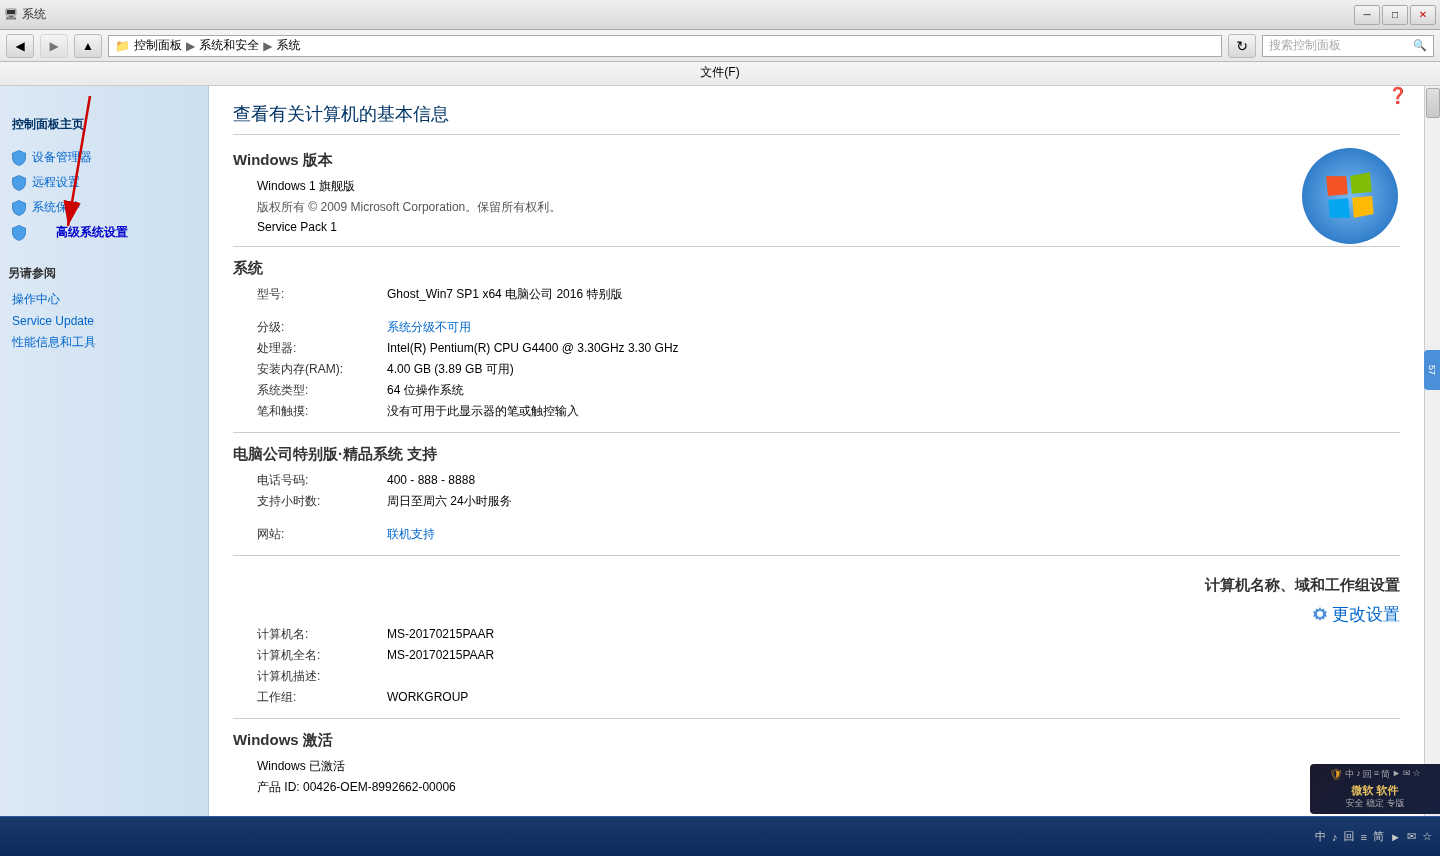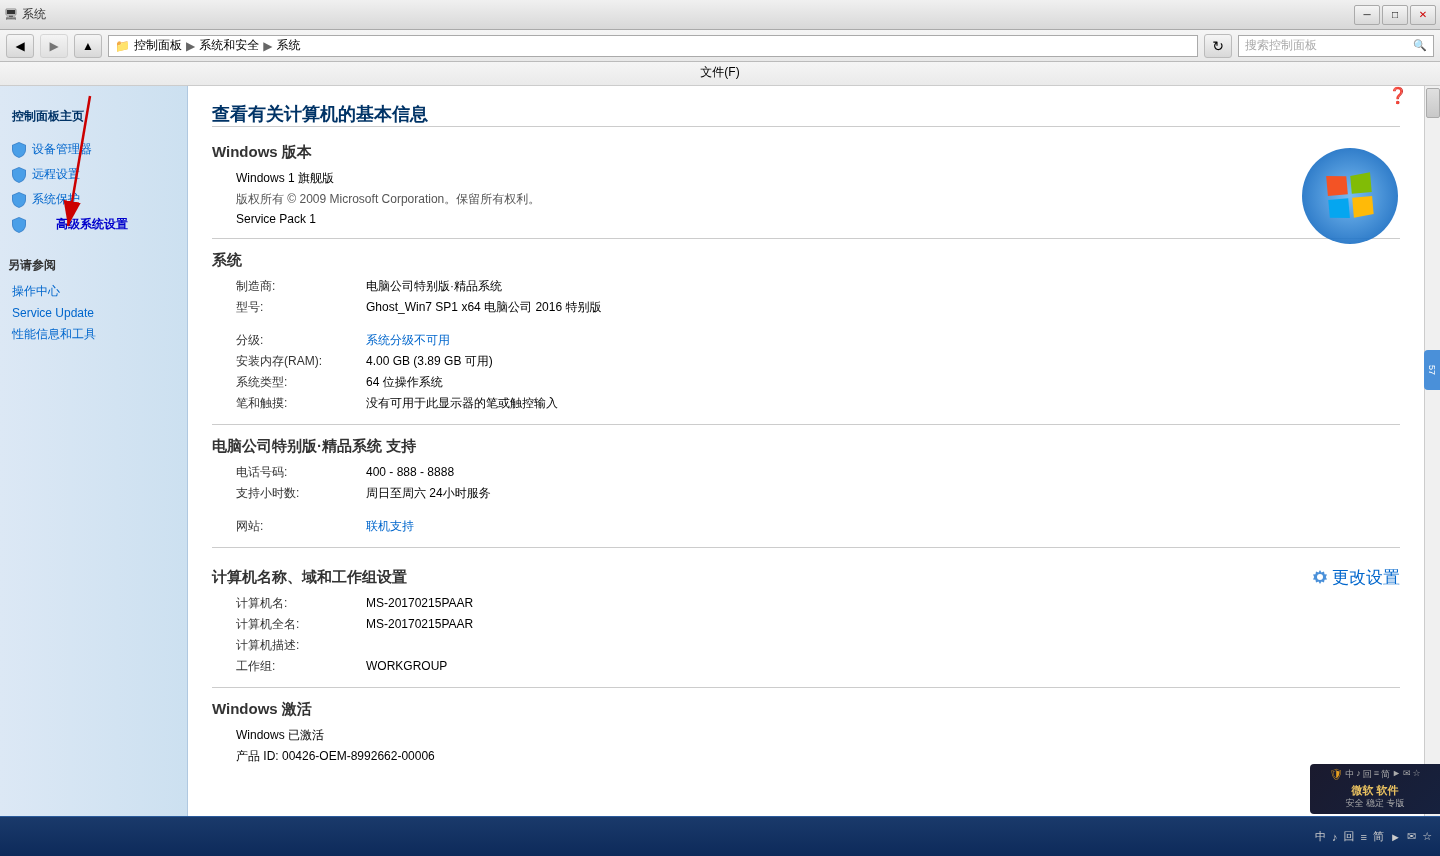--- a/index.html
+++ b/index.html
@@ -87,21 +87,21 @@
       background: linear-gradient(to bottom, #f5f5f5, #d8d8d8);
       border: 1px solid #bbb;
       border-radius: 3px;
       display: flex;
       align-items: center;
       justify-content: center;
       cursor: pointer;
       font-size: 14px;
     }
     .search-box {
-      width: 196px;
+      width: 172px;
       height: 22px;
       background: #fff;
       border: 1px solid #aaa;
       padding: 2px 6px;
       font-size: 12px;
       display: flex;
       align-items: center;
       justify-content: space-between;
     }
     .search-icon-small { color: #888; font-size: 11px; }
@@ -125,24 +125,24 @@
     }
 
     
     .main-layout {
       display: flex;
       height: calc(856px - 30px - 32px - 24px);
     }
 
     
     .sidebar {
-      width: 188px;
+      width: 209px;
       background: linear-gradient(to right, #dce8f5, #cce0f0);
       border-right: 1px solid #b0c8e0;
-      padding: 20px 8px;
+      padding: 28px 8px;
       flex-shrink: 0;
       overflow-y: auto;
     }
     .sidebar-title {
       font-size: 12px;
       font-weight: bold;
       color: #003366;
       margin-bottom: 10px;
       padding: 2px 4px;
     }
@@ -178,24 +178,25 @@
     .content {
       flex: 1;
       background: #fff;
       overflow-y: auto;
       padding: 16px 24px;
       position: relative;
     }
 
     .page-title {
       font-size: 18px;
-      font-weight: bold;
+      font-weight: normal;
       color: #003366;
       margin-bottom: 16px;
       border-bottom: 1px solid #ccc;
+      padding-bottom: 8px;
     }
 
     .section-heading {
       font-size: 15px;
       font-weight: bold;
       color: #333;
       margin-top: 8px;
       margin-bottom: 8px;
     }
 
@@ -468,32 +469,32 @@
       <div class="info-row">
         <span class="info-value">Service Pack 1</span>
       </div>
     </div>
 
     <hr class="divider">
 
     <div class="section-heading">系统</div>
     <div class="info-block">
       <div class="info-row">
-        <span class="info-label">制造商:</span>
-        <span class="info-value">电脑公司特别版·精品系统</span>
-      </div>
-      <div class="info-row">
         <span class="info-label">型号:</span>
         <span class="info-value">Ghost_Win7 SP1 x64 电脑公司 2016 特别版</span>
       </div>
       <div class="info-row">
         <span class="info-label">分级:</span>
         <a class="info-value link">系统分级不可用</a>
       </div>
       <div class="info-row">
+        <span class="info-label">处理器:</span>
+        <span class="info-value">Intel(R) Pentium(R) CPU G4400 @ 3.30GHz   3.30 GHz</span>
+      </div>
+      <div class="info-row">
         <span class="info-label">安装内存(RAM):</span>
         <span class="info-value">4.00 GB (3.89 GB 可用)</span>
       </div>
       <div class="info-row">
         <span class="info-label">系统类型:</span>
         <span class="info-value">64 位操作系统</span>
       </div>
       <div class="info-row">
         <span class="info-label">笔和触摸:</span>
         <span class="info-value">没有可用于此显示器的笔或触控输入</span>
@@ -513,21 +514,21 @@
         <span class="info-value">周日至周六  24小时服务</span>
       </div>
       <div class="info-row">
         <span class="info-label">网站:</span>
         <a class="info-value link">联机支持</a>
       </div>
     </div>
 
     <hr class="divider">
 
-    <div style="display:flex; justify-content:space-between; align-items:center;">
+    <div style="display:flex; justify-content:space-between; align-items:flex-end;flex-direction:column;">
       <div class="section-heading">计算机名称、域和工作组设置</div>
       <a class="change-settings-btn">
         <svg width="16" height="16" viewBox="0 0 16 16">
           <path d="M8 0 L9.5 2.5 L12 1.5 L12.5 4.2 L15 4.5 L13.8 7 L15 9.5 L12.5 9.8 L12 12.5 L9.5 11.5 L8 14 L6.5 11.5 L4 12.5 L3.5 9.8 L1 9.5 L2.2 7 L1 4.5 L3.5 4.2 L4 1.5 L6.5 2.5 Z" fill="#4a90d9"></path>
           <circle cx="8" cy="7" r="3" fill="#fff"></circle>
         </svg>
         <span>更改设置</span>
       </a>
     </div>
     <div class="info-block">

